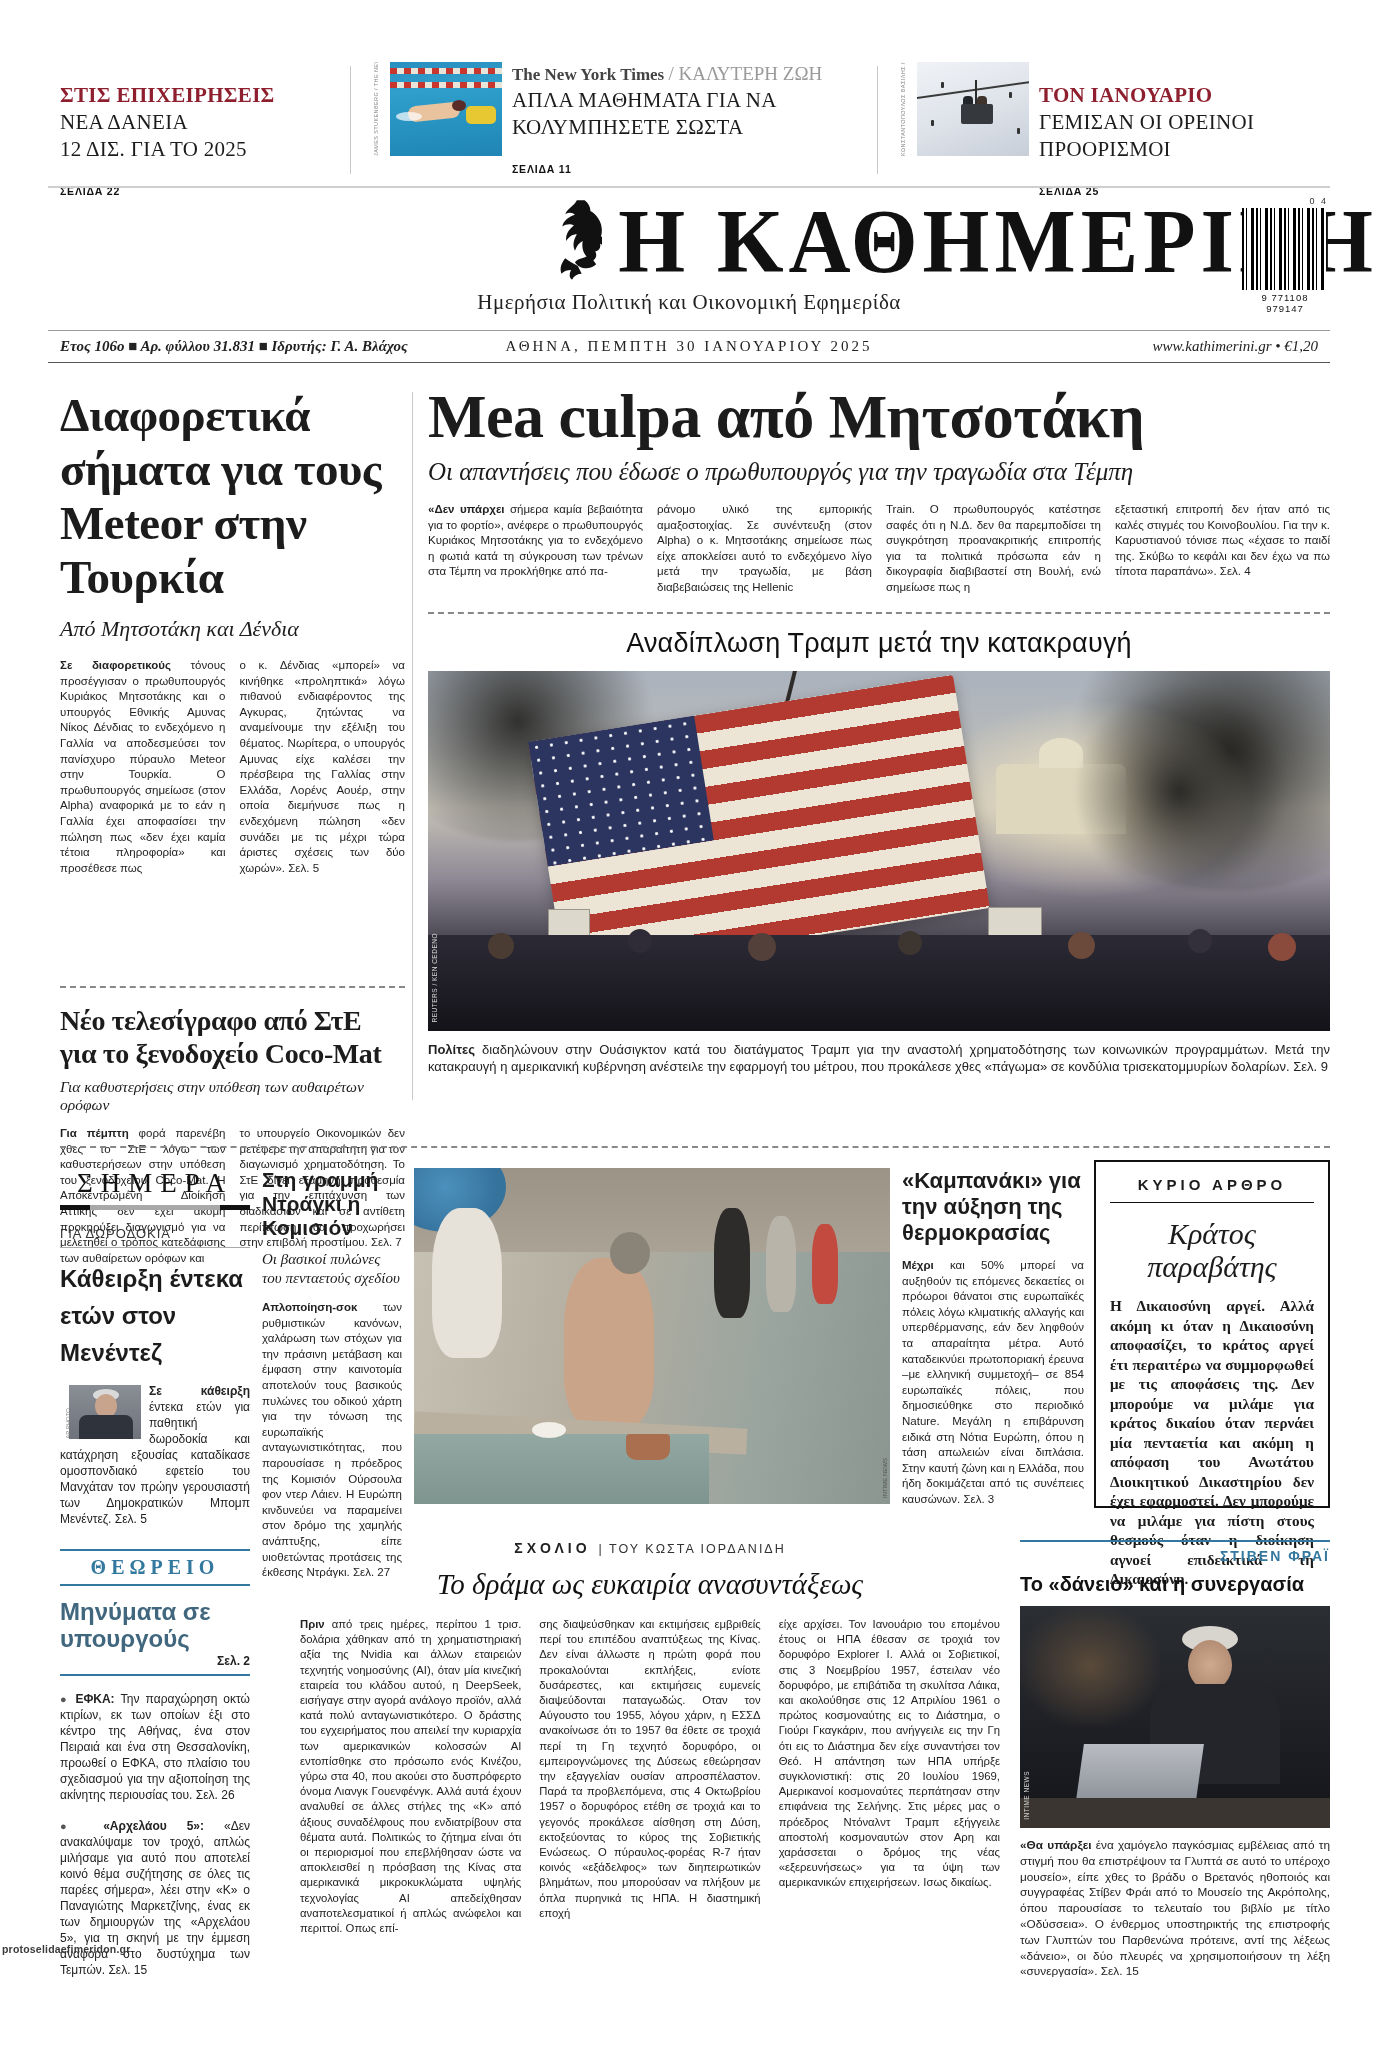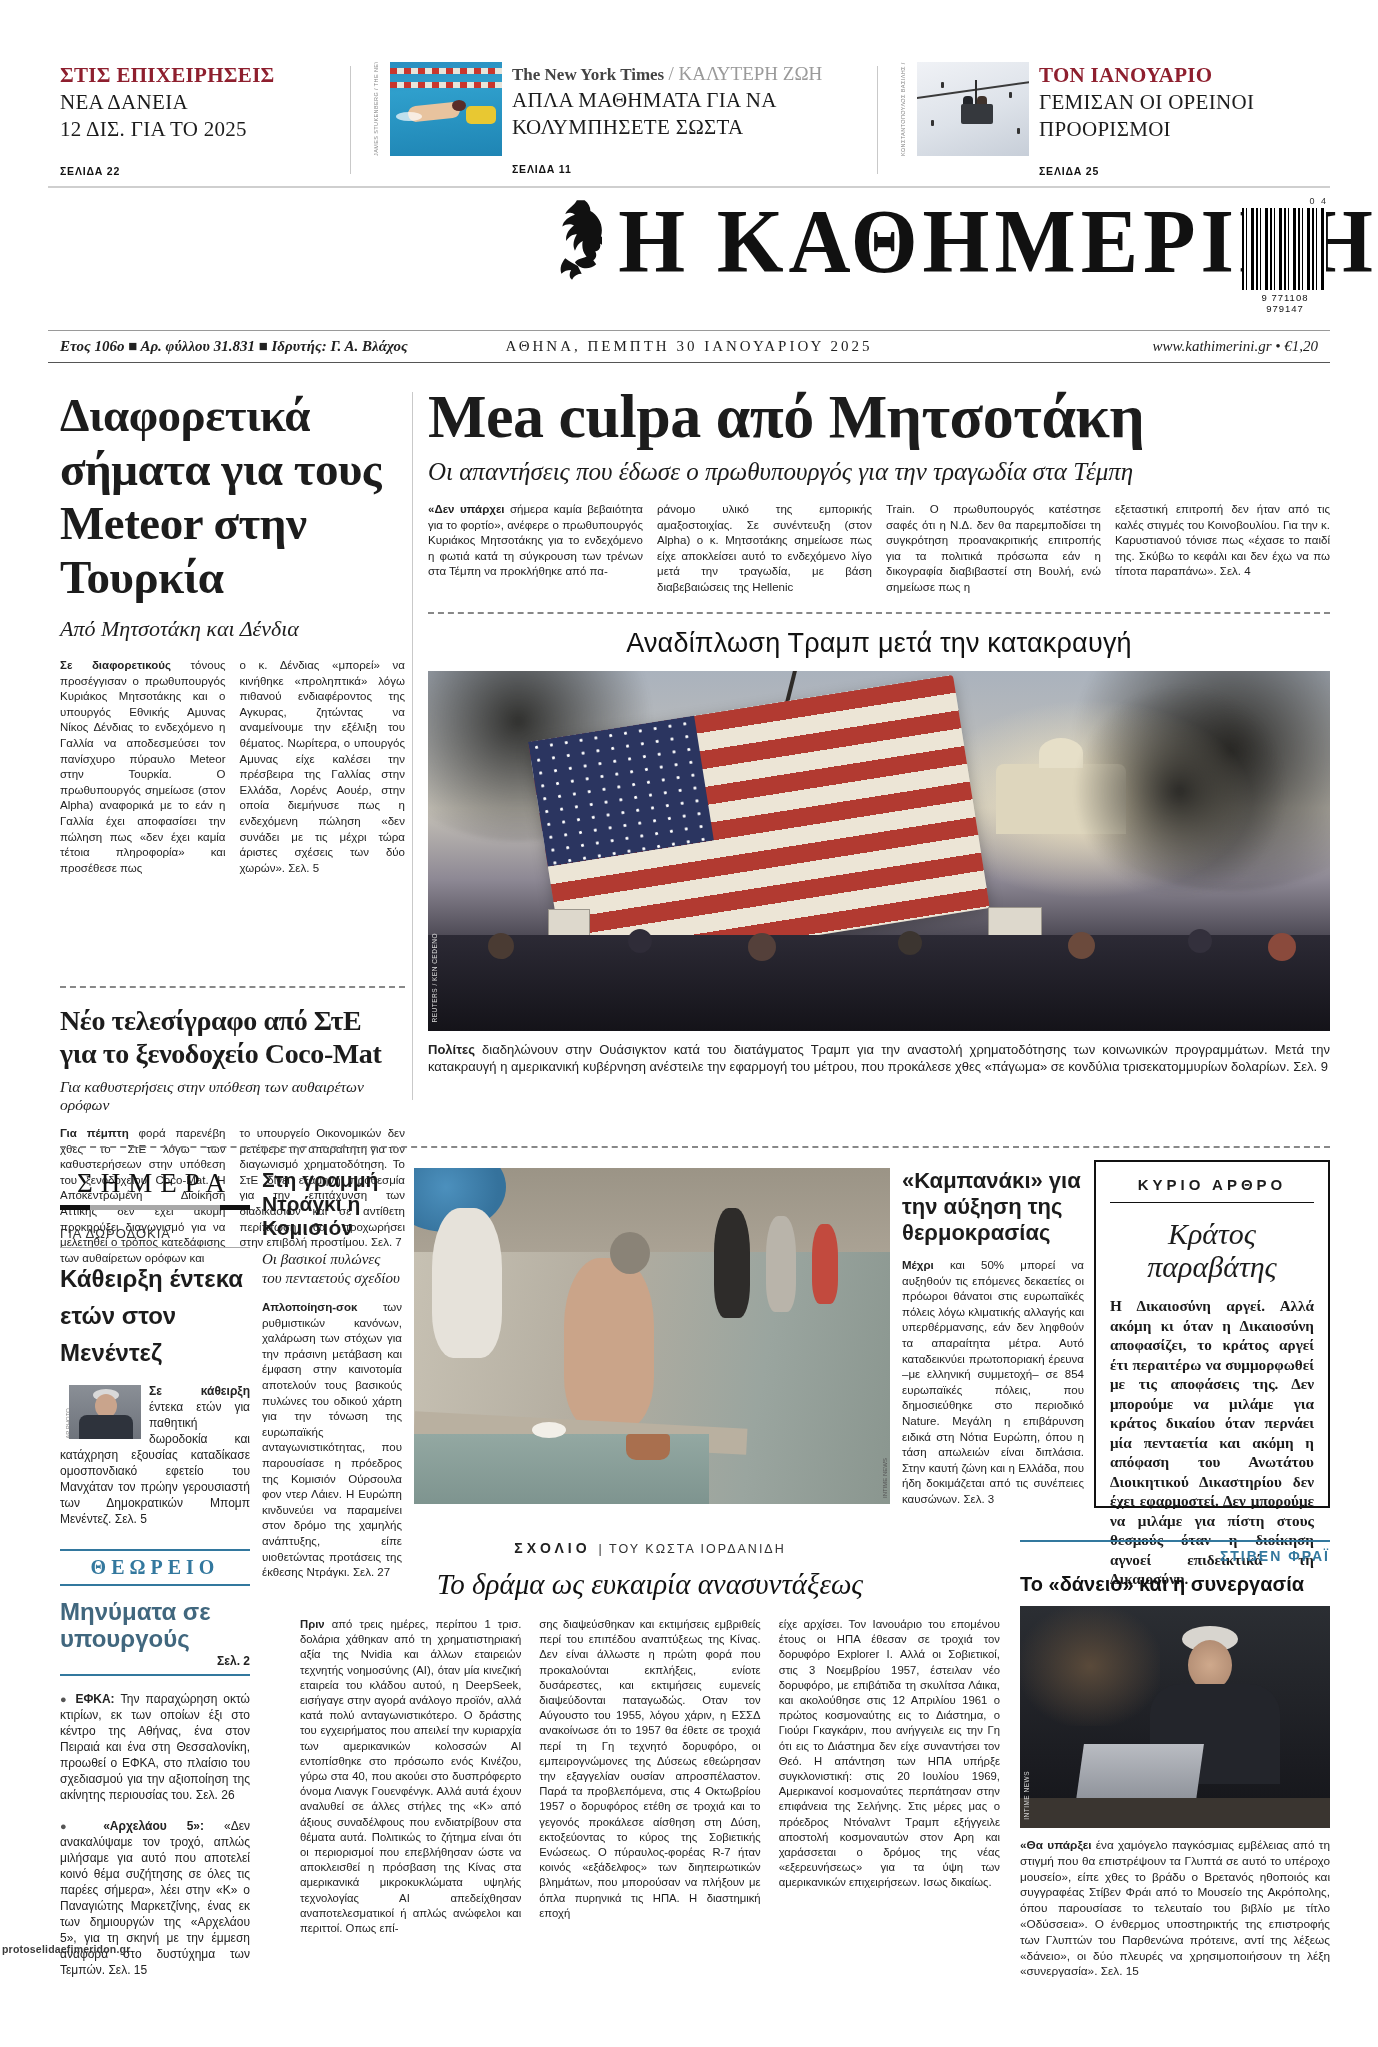--- a/index.html
+++ b/index.html
@@ -4,21 +4,21 @@
 <style>
   html,body{margin:0;padding:0;background:#f2f2f2;}
   .page{position:relative;width:1378px;height:2047px;background:#fff;overflow:hidden;
         font-family:"Liberation Sans",sans-serif;color:#1c1c1c;}
   .serif{font-family:"Liberation Serif",serif;}
   b{font-weight:bold;}
   
   .promos{position:absolute;left:60px;top:62px;width:1270px;height:116px;display:flex;align-items:stretch;}
   .promo{display:flex;gap:10px;}
   .promo-text{display:flex;flex-direction:column;justify-content:flex-start;}
-  .promo-kicker{font-family:"Liberation Serif",serif;font-weight:bold;font-size:21px;line-height:27px;color:#8e1f2e;letter-spacing:.3px;}
+  .promo-kicker{font-family:"Liberation Serif",serif;font-weight:bold;font-size:21px;line-height:27px;color:#8e1f2e;letter-spacing:.3px;margin-top:20px;}
   .promo-line{font-family:"Liberation Serif",serif;font-size:21px;line-height:27px;color:#1c1c1c;letter-spacing:.3px;}
   .promo-page{margin-top:22px;font-size:10.5px;font-weight:bold;letter-spacing:.8px;color:#111;}
   .promo-brand{font-family:"Liberation Serif",serif;font-size:17px;line-height:24px;font-weight:bold;color:#444;}
   .promo-brand .sec{font-weight:normal;color:#9a9a9a;font-size:19px;}
   .vdiv{width:1px;background:#c9c9c9;margin:4px 22px 4px 22px;}
   .vcredit{writing-mode:vertical-rl;transform:rotate(180deg);font-size:5.5px;color:#888;
            letter-spacing:.4px;line-height:7px;overflow:hidden;max-height:94px;white-space:nowrap;}
   .pimg{width:112px;height:94px;position:relative;overflow:hidden;flex:none;}
   .pimg-swim{background:linear-gradient(175deg,#2a8fc0 0%,#2f9fcc 30%,#1f85b4 100%);}
   .pimg-swim .lane{position:absolute;left:0;right:0;height:6px;background:repeating-linear-gradient(90deg,#c8372e 0 7px,#e8e4da 7px 14px);}
@@ -221,20 +221,21 @@
   <div class="masthead">
     <div class="mast-row">
       <span>
         <svg width="58" height="84" viewBox="0 0 60 86">
           <path fill="#111" d="M34 2c-3 6-9 8-12 14 5-2 8-1 10 1-6 2-12 6-13 12 4-3 9-3 12-1-5 4-9 9-8 16 3-5 7-7 11-7-3 5-5 11-2 17 2-5 4-8 8-10-1 6 0 12 4 16-4 2-9 2-12 6 5 8 16 8 22 2l-3-4c3-2 4-6 2-9 4-1 6-4 5-8 3 1 5 3 6 6 2-6-1-11-5-14 3-10-2-21-11-26 0-4-2-8-6-11z"></path>
           <path fill="#111" d="M22 62c-4 5-6 10-4 16 3-3 6-4 10-4-2 4-2 8 1 10 2-4 6-6 10-6l-4-8c-4-2-9-5-13-8z"></path>
         </svg>
       </span>
       <span class="wordmark">Η ΚΑΘΗΜΕΡΙΝΗ</span>
     </div>
+    <div class="subtitle">Ημερήσια Πολιτική και Οικονομική Εφημερίδα</div>
     <div class="barcode-wrap">
       <div class="barcode-top">0 4</div>
       <div class="barcode"></div>
       <div class="barcode-num">9 771108 979147</div>
     </div>
   </div>
   <div class="dateline">
     <span class="dl-left">Ετος 106ο ■ Αρ. φύλλου 31.831 ■ Ιδρυτής: Γ. Α. Βλάχος</span>
     <span class="dl-center">ΑΘΗΝΑ, ΠΕΜΠΤΗ 30 ΙΑΝΟΥΑΡΙΟΥ 2025</span>
     <span class="dl-right">www.kathimerini.gr • €1,20</span>

